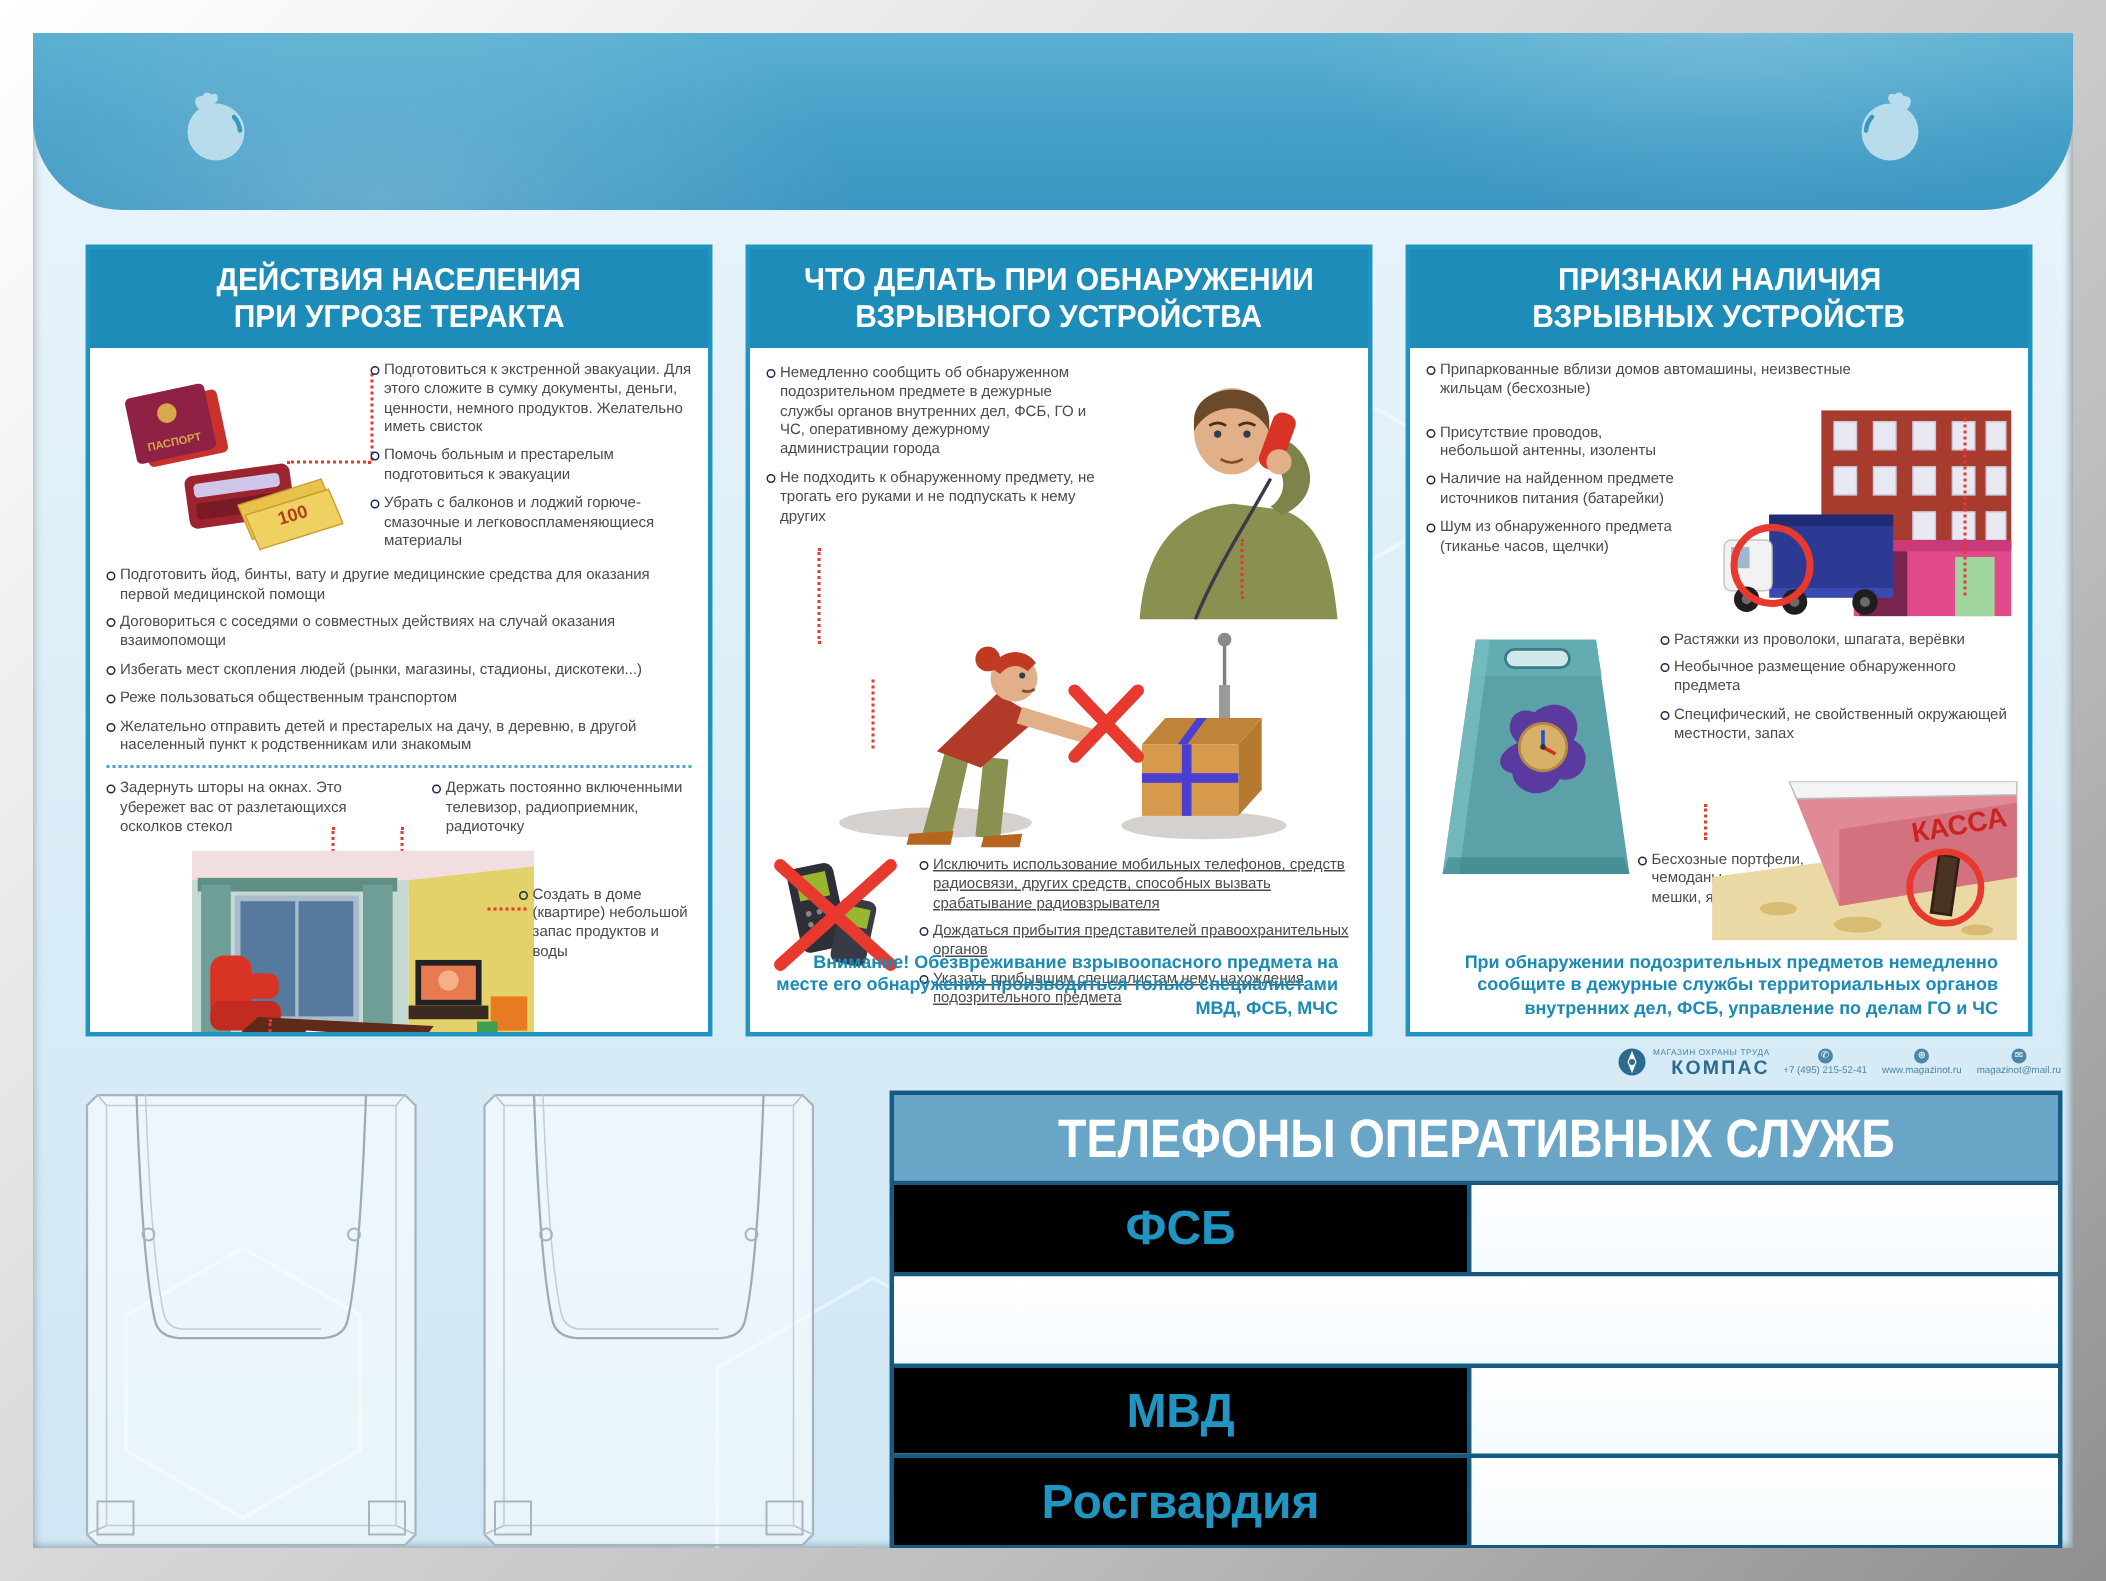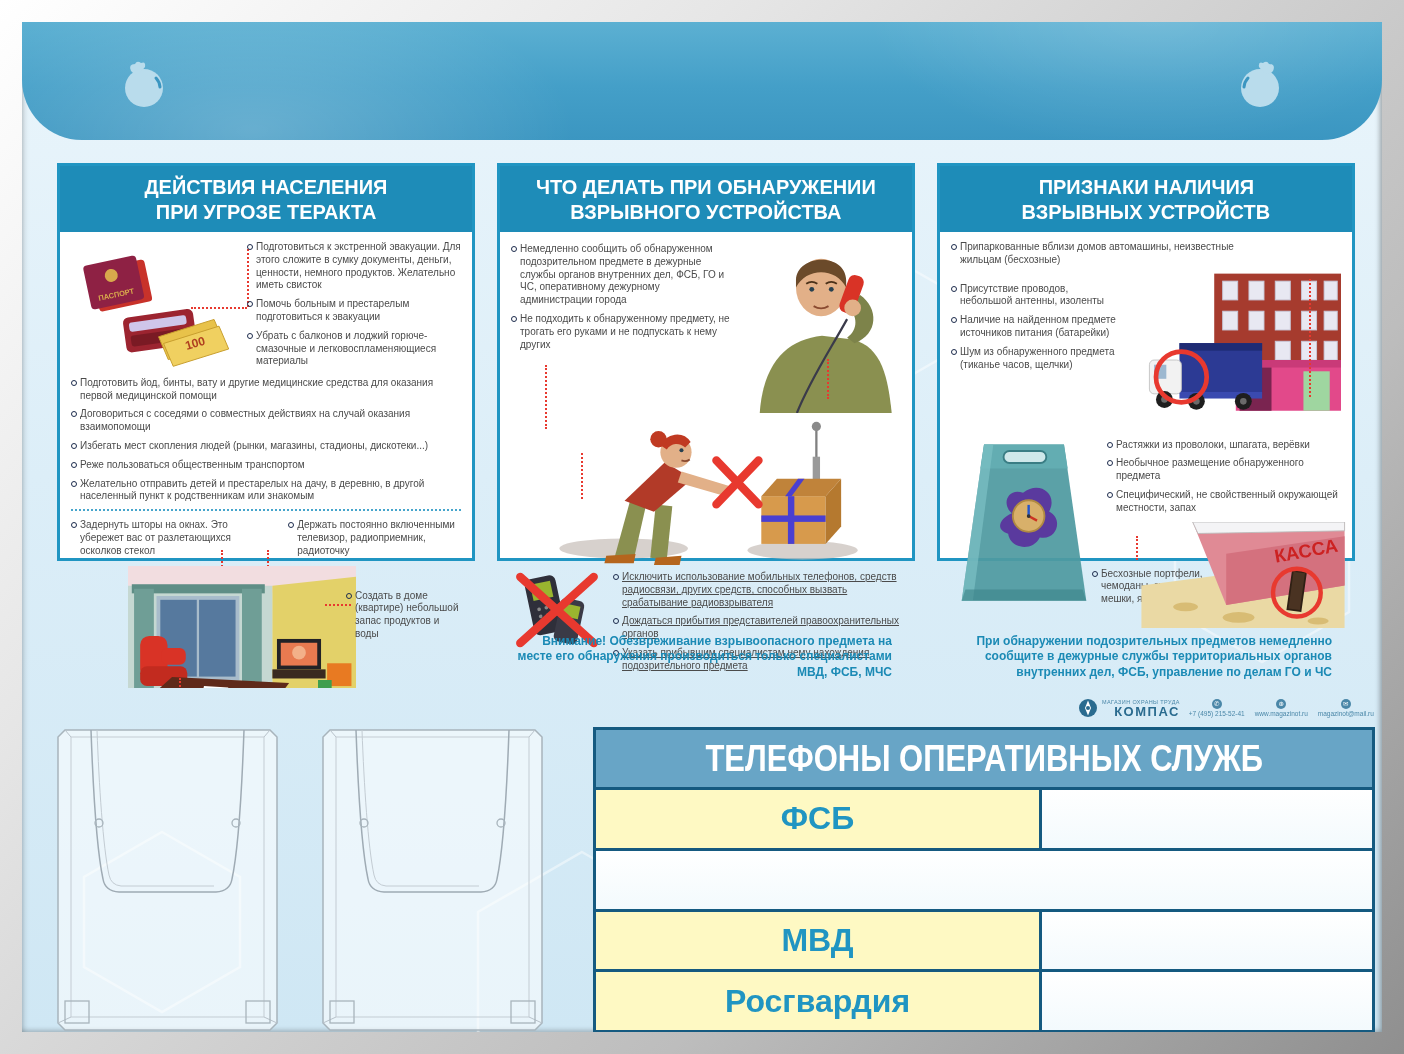--- a/index.html
+++ b/index.html
@@ -18,21 +18,21 @@
   .band .sw2{position:absolute;right:-80px;top:-160px;width:620px;height:300px;border-radius:50%;
              background:radial-gradient(ellipse at center, rgba(255,255,255,.16), rgba(255,255,255,0) 65%);}
   .board-title{position:absolute;top:0;left:0;right:0;height:118px;display:flex;align-items:center;justify-content:center;}
   .board-title h1{margin:0;color:#fff;font-size:52px;font-weight:700;white-space:nowrap;
                   transform:scaleX(.78);letter-spacing:0.5px;}
   .bomb{position:absolute;top:36px;width:52px;height:52px;}
   .bomb.left{left:94px;}
   .bomb.right{right:94px;transform:scaleX(-1);}
 
   
-  .panel{position:absolute;top:141px;width:418px;height:398px;background:#fff;
+  .panel{position:absolute;top:141px;width:418px;height:528px;background:#fff;
          border:3px solid #2095c2;box-sizing:border-box;}
   .panel1{left:35px;} .panel2{left:475px;} .panel3{left:915px;}
   .phead{height:66px;background:#1e8cb8;color:#fff;display:flex;flex-direction:column;
          justify-content:center;align-items:center;font-weight:700;font-size:21px;line-height:1.2;text-align:center;}
   .phead span{display:block;transform:scaleX(.95);white-space:nowrap;}
   .pbody{position:relative;height:456px;padding:9px 11px;box-sizing:border-box;
          font-size:10px;color:#4b4b4b;line-height:1.28;overflow:hidden;}
   .bullet{position:relative;padding-left:9px;margin:0 0 6px 0;}
   .bullet::before{content:"";position:absolute;left:0;top:3px;width:4px;height:4px;
                   border:1.3px solid #1d2c4d;border-radius:50%;}
@@ -57,21 +57,21 @@
   .p2a .bl{width:57%;padding-top:2px;}
   .p2a .art{flex:1;display:flex;justify-content:flex-end;}
   .p2b{position:relative;height:156px;margin-top:-4px;}
   .p2c{display:flex;gap:10px;align-items:flex-start;margin-top:2px;text-decoration:underline;}
   .p2c .bl{flex:1;padding-top:4px;}
 
   
   .p3a{display:flex;margin-top:2px;}
   .p3a .bl{width:44%;padding-top:10px;}
   .p3a .art{flex:1;display:flex;justify-content:flex-end;}
-  .p3b{display:flex;margin-top:20px;}
+  .p3b{display:flex;margin-top:2px;}
   .p3b .bl{flex:1;padding-left:10px;padding-top:2px;}
   .p3bags{position:absolute;left:152px;bottom:76px;width:152px;}
   .p3kassa{position:absolute;right:6px;bottom:56px;}
 
   
   .vendor{position:absolute;left:1056px;top:676px;width:300px;display:flex;align-items:center;gap:9px;}
   .vlogo{display:flex;align-items:center;gap:4px;}
   .vname .tag{font-size:5.5px;color:#4a87a8;letter-spacing:.4px;white-space:nowrap;}
   .vname .nm{font-size:13px;font-weight:700;color:#2a6b8f;letter-spacing:1.5px;line-height:1;text-align:right;}
   .vcontacts{display:flex;gap:10px;align-items:center;}
@@ -82,21 +82,21 @@
   
   .pocket{position:absolute;top:705px;width:225px;height:306px;}
   .pocket.one{left:33px;} .pocket.two{left:298px;}
 
   
   .ptable{position:absolute;left:571px;top:705px;width:782px;height:306px;box-sizing:border-box;
           border:3px solid #155a80;display:flex;flex-direction:column;background:#fff;}
   .pt-title{height:57px;flex:0 0 auto;background:#68a5c6;color:#fff;display:flex;align-items:center;justify-content:center;}
   .pt-title span{font-size:36px;font-weight:700;transform:scaleX(.86);white-space:nowrap;}
   .pt-row{flex:1;display:flex;border-top:3px solid #155a80;}
-  .pt-label{width:446px;box-sizing:border-box;border-right:3px solid #155a80;background:#fef9c3;
+  .pt-label{width:385px;box-sizing:border-box;border-right:3px solid #155a80;background:#000000;
             display:flex;align-items:center;justify-content:center;color:#2095c2;font-weight:700;font-size:32px;}
   .pt-value{flex:1;background:linear-gradient(180deg,#ffffff 0%,#f3fafd 100%);}
 </style>
 </head>
 <body>
 
 <div class="frame">
 <div class="inner">
 
   <svg class="hexbg" width="1360" height="1010" viewBox="0 0 1360 1010">

